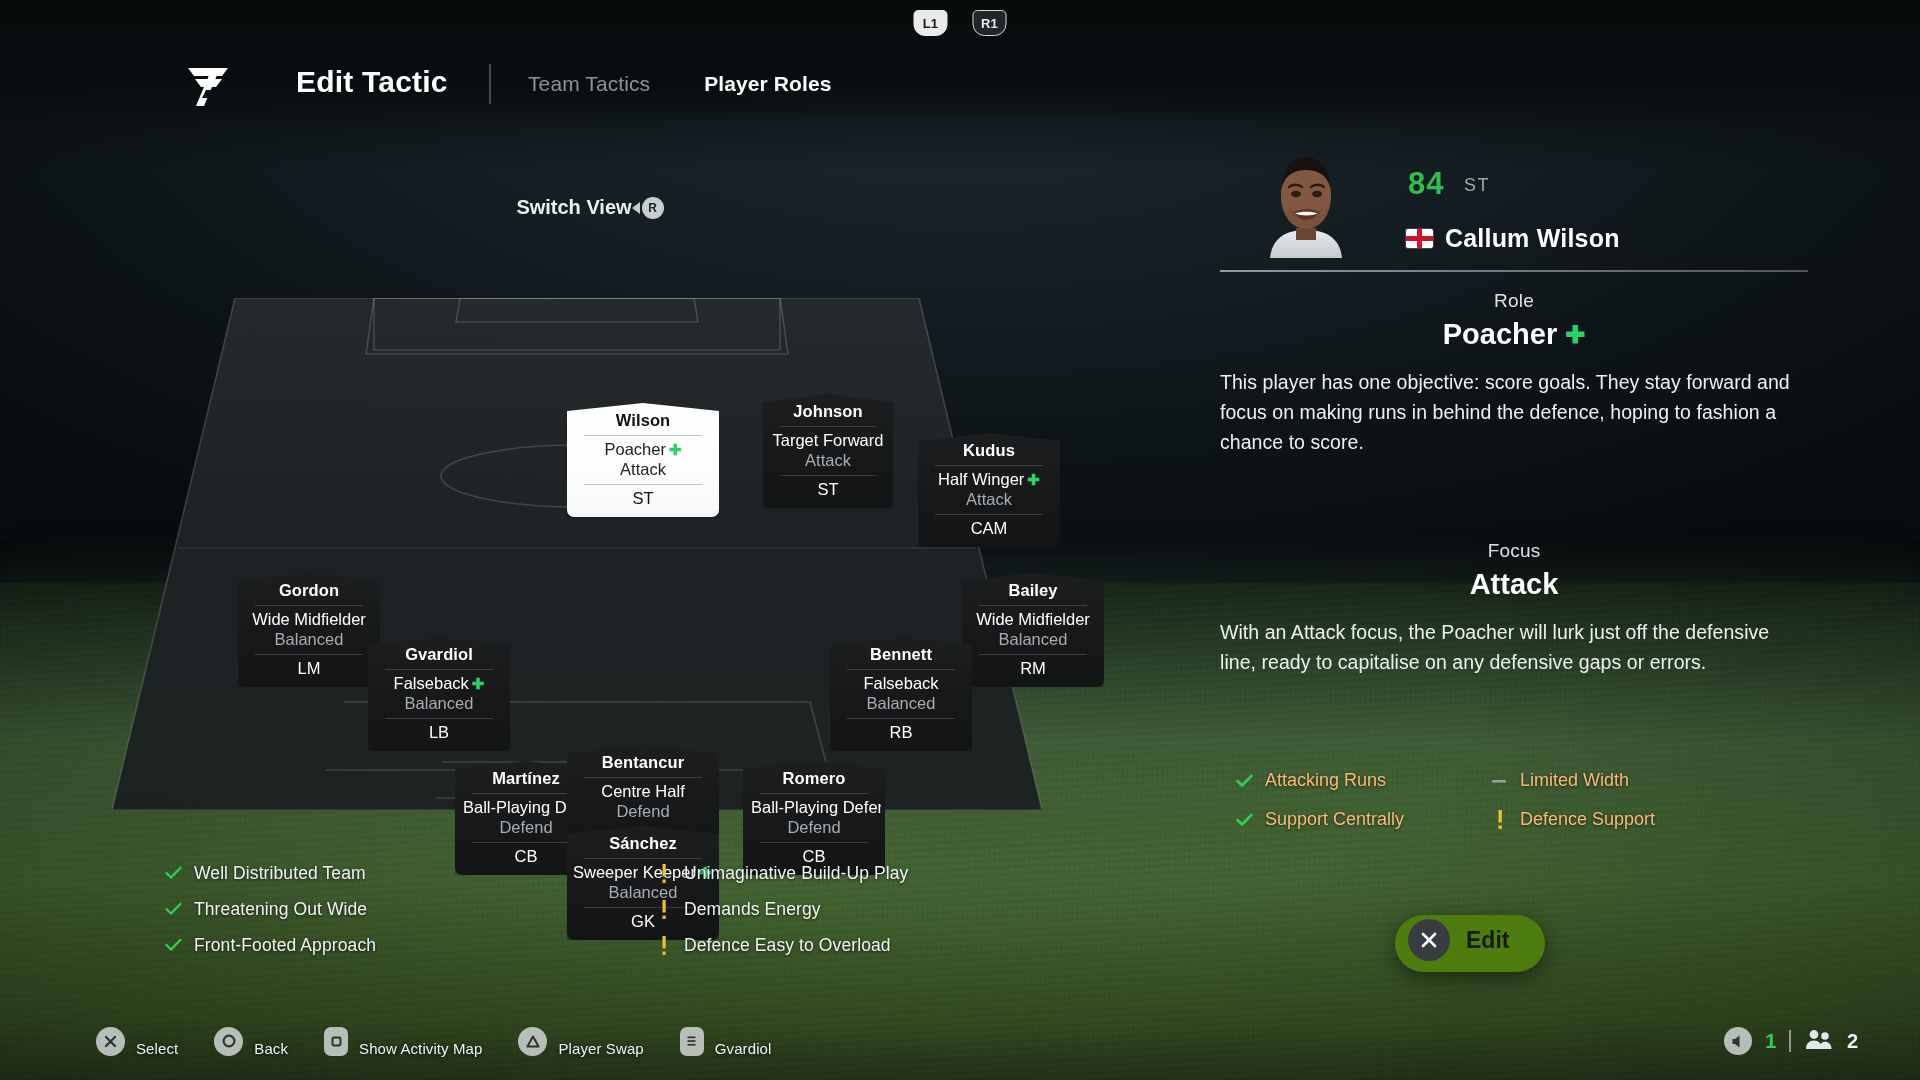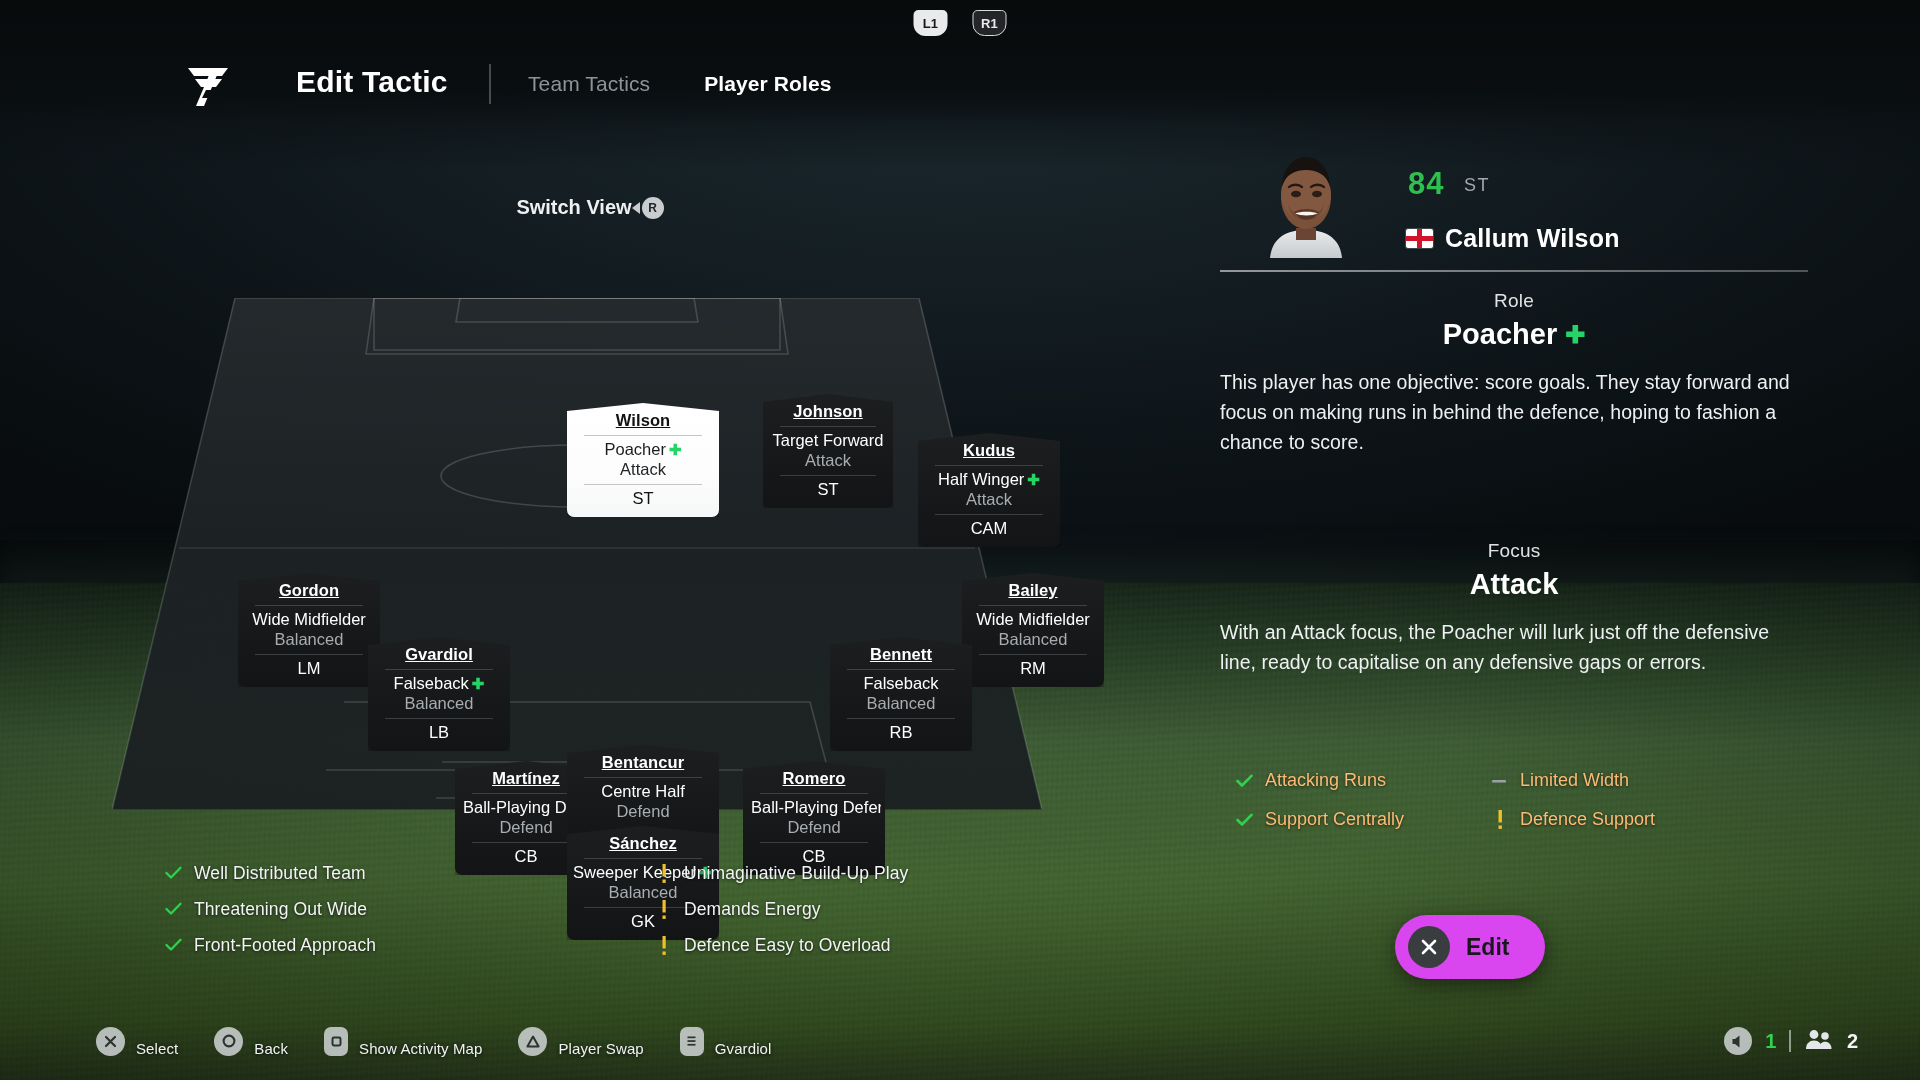--- a/index.html
+++ b/index.html
@@ -119,21 +119,21 @@
     position:absolute; width:152px;
     background:linear-gradient(to bottom,#1c1e1f 0%,#16181a 55%,#121415 100%);
     border-radius:4px 4px 7px 7px;
     padding:8px 4px 9px;
     text-align:center;
     box-shadow:0 5px 16px rgba(0,0,0,.55);
     clip-path:polygon(0% 7%, 50% 0%, 100% 7%, 100% 100%, 0% 100%);
   }
   .card .nm {
     font-size:16.5px; font-weight:bold; color:#fff; letter-spacing:.1px;
-    white-space:nowrap; overflow:hidden;text-decoration:underline;
+    white-space:nowrap; overflow:hidden;
   }
   .card .rule {
     height:1px; background:rgba(255,255,255,.17); margin:5px 13px 4px;
   }
   .card .role {
     font-size:16.5px; color:#fff; white-space:nowrap; overflow:hidden;
     display:flex; align-items:center; justify-content:center; gap:3px;
   }
   .card .focus { font-size:16.5px; color:#a8adb1; margin-top:1px; }
   .card .pos { font-size:16.5px; color:#fff; margin-top:1px; }
@@ -199,21 +199,21 @@
 
   #role-traits { position:absolute; left:26px; top:640px; width:580px; }
   .rt-grid { display:grid; grid-template-columns:255px 255px; row-gap:18px; }
   .rt-row { display:flex; align-items:center; gap:12px; }
   .rt-row .lbl { font-size:18px; color:#fdba74; text-shadow:0 1px 3px rgba(0,0,0,.6); }
   .ic-dash { width:17px; display:flex; justify-content:center; }
 
   .edit-btn {
     position:absolute; left:185px; top:785px;
     display:flex; align-items:center; gap:16px;
-    background:#d946ef; border-radius:40px; padding:11px 36px 11px 13px;
+    background:#4d7c0f; border-radius:40px; padding:4px 36px 11px 13px;
     box-shadow:0 6px 20px rgba(0,0,0,.45);
   }
   .edit-btn .xcircle {
     width:42px; height:42px; border-radius:50%; background:#3a3d3f;
     display:flex; align-items:center; justify-content:center;
   }
   .edit-btn .lbl { font-size:23px; font-weight:bold; color:#17191b; }
 
   
   #bottom-bar {

